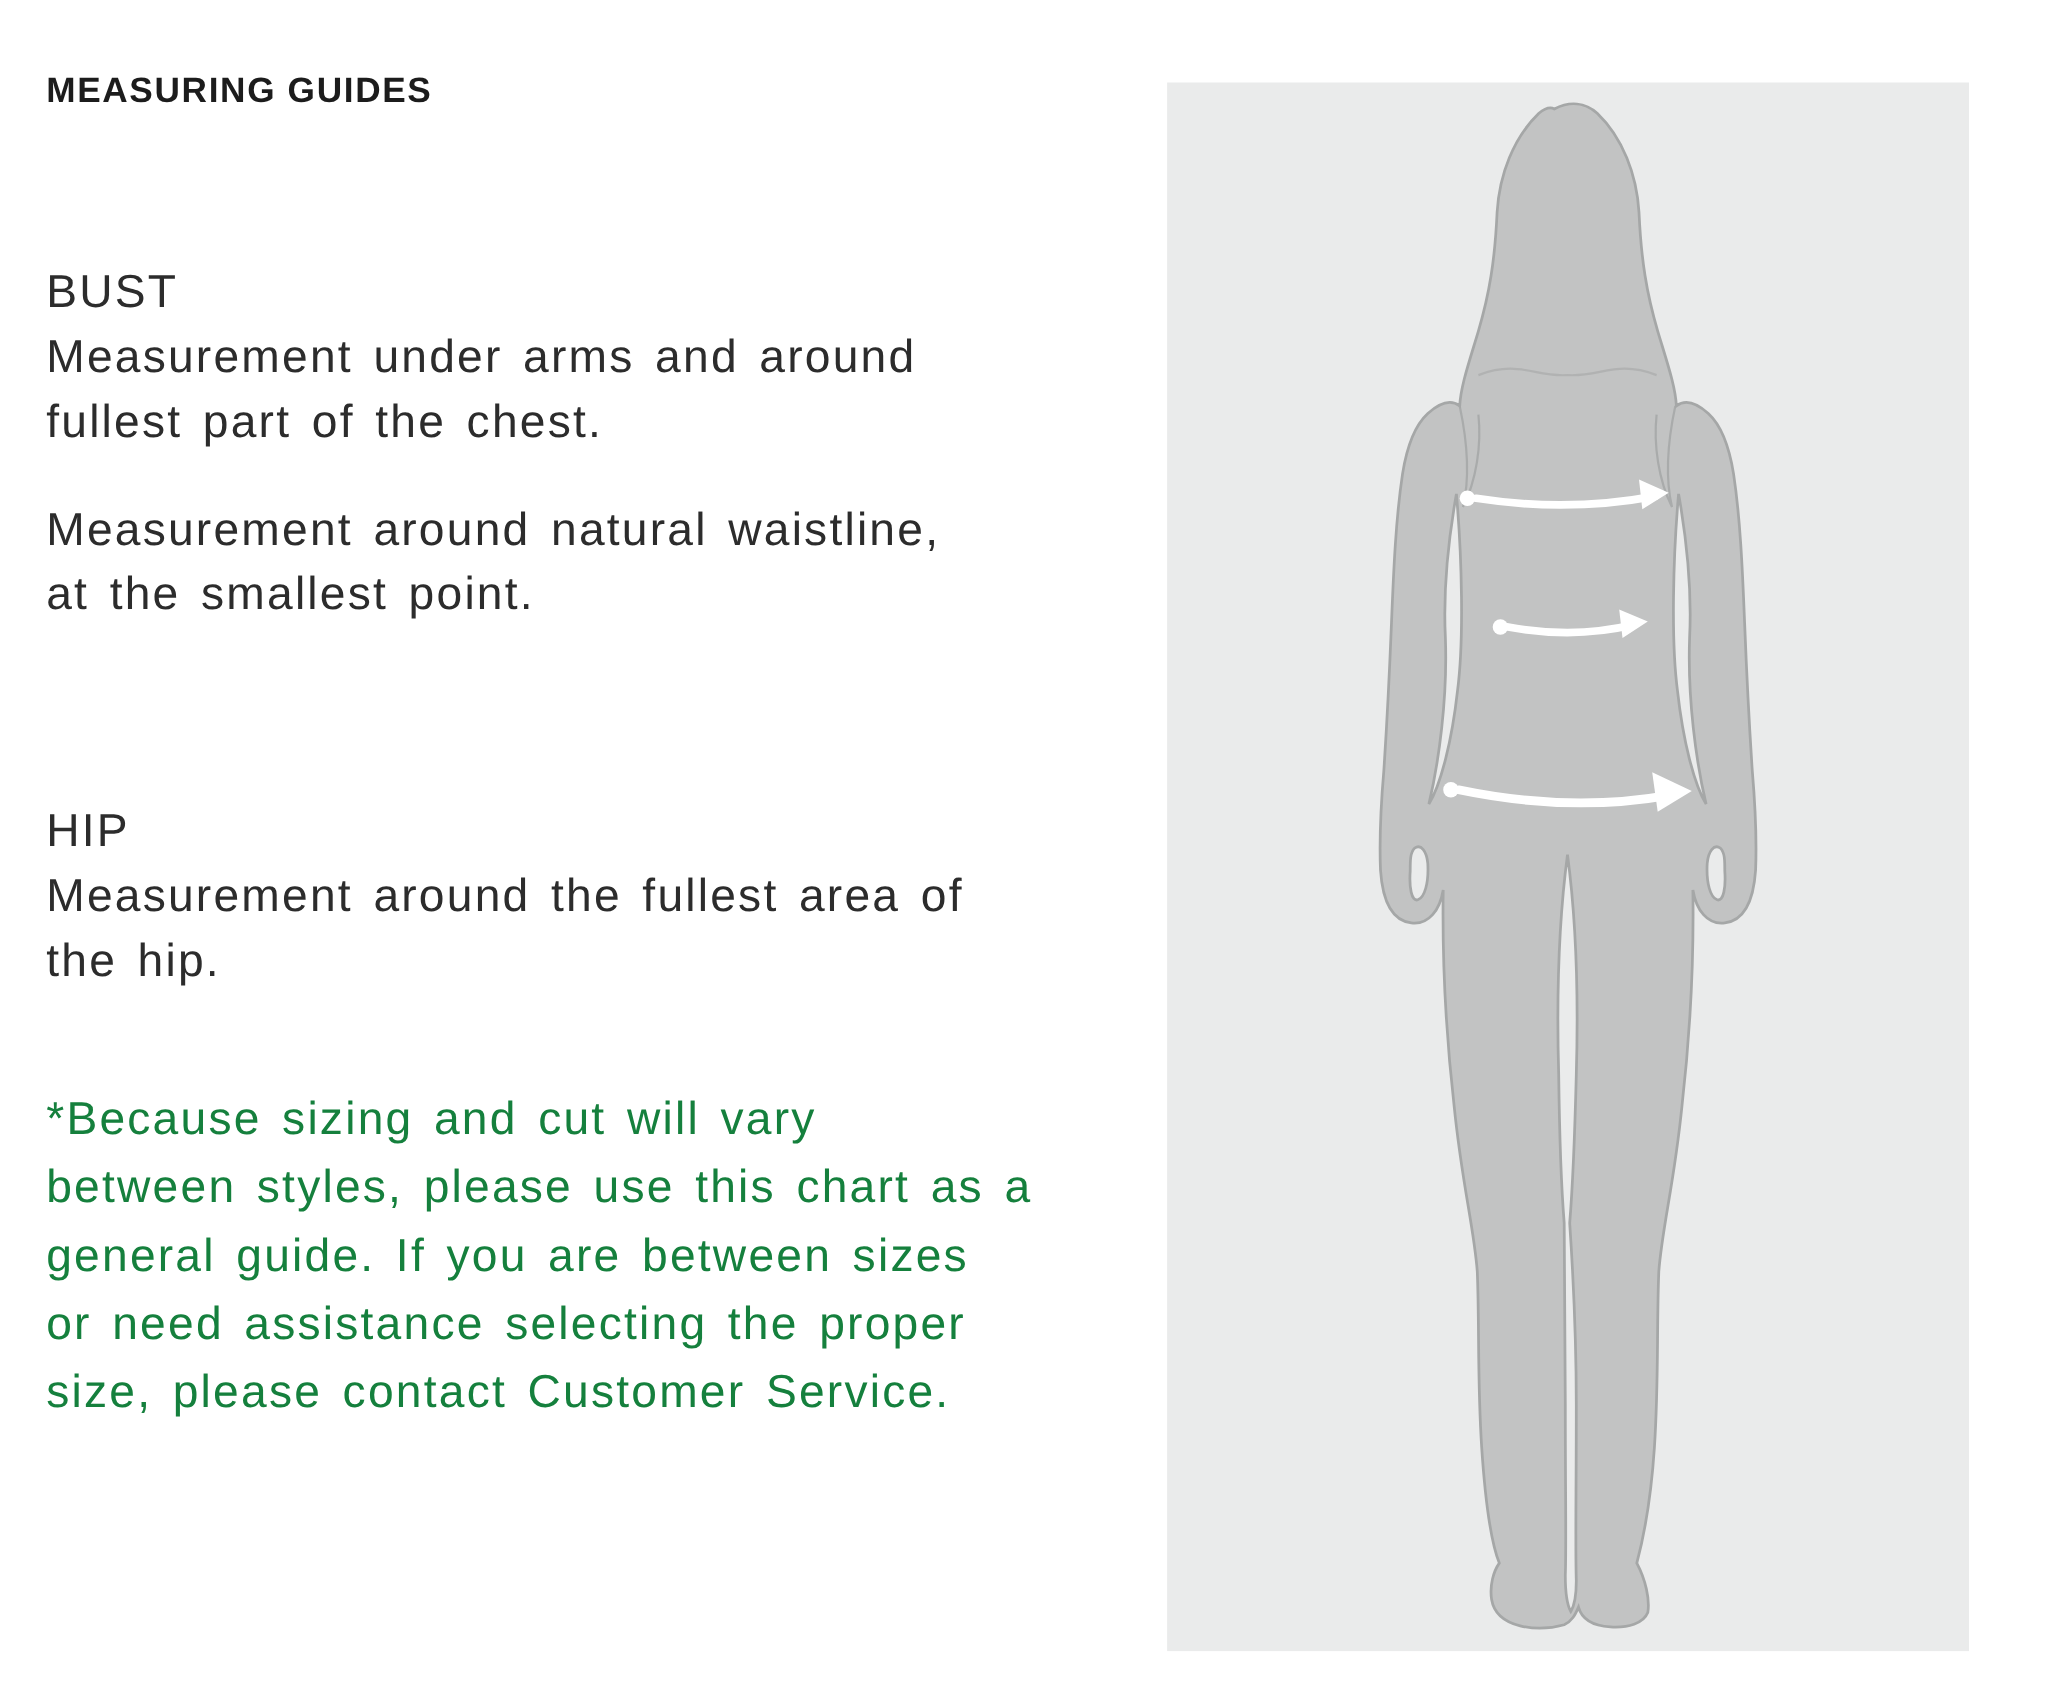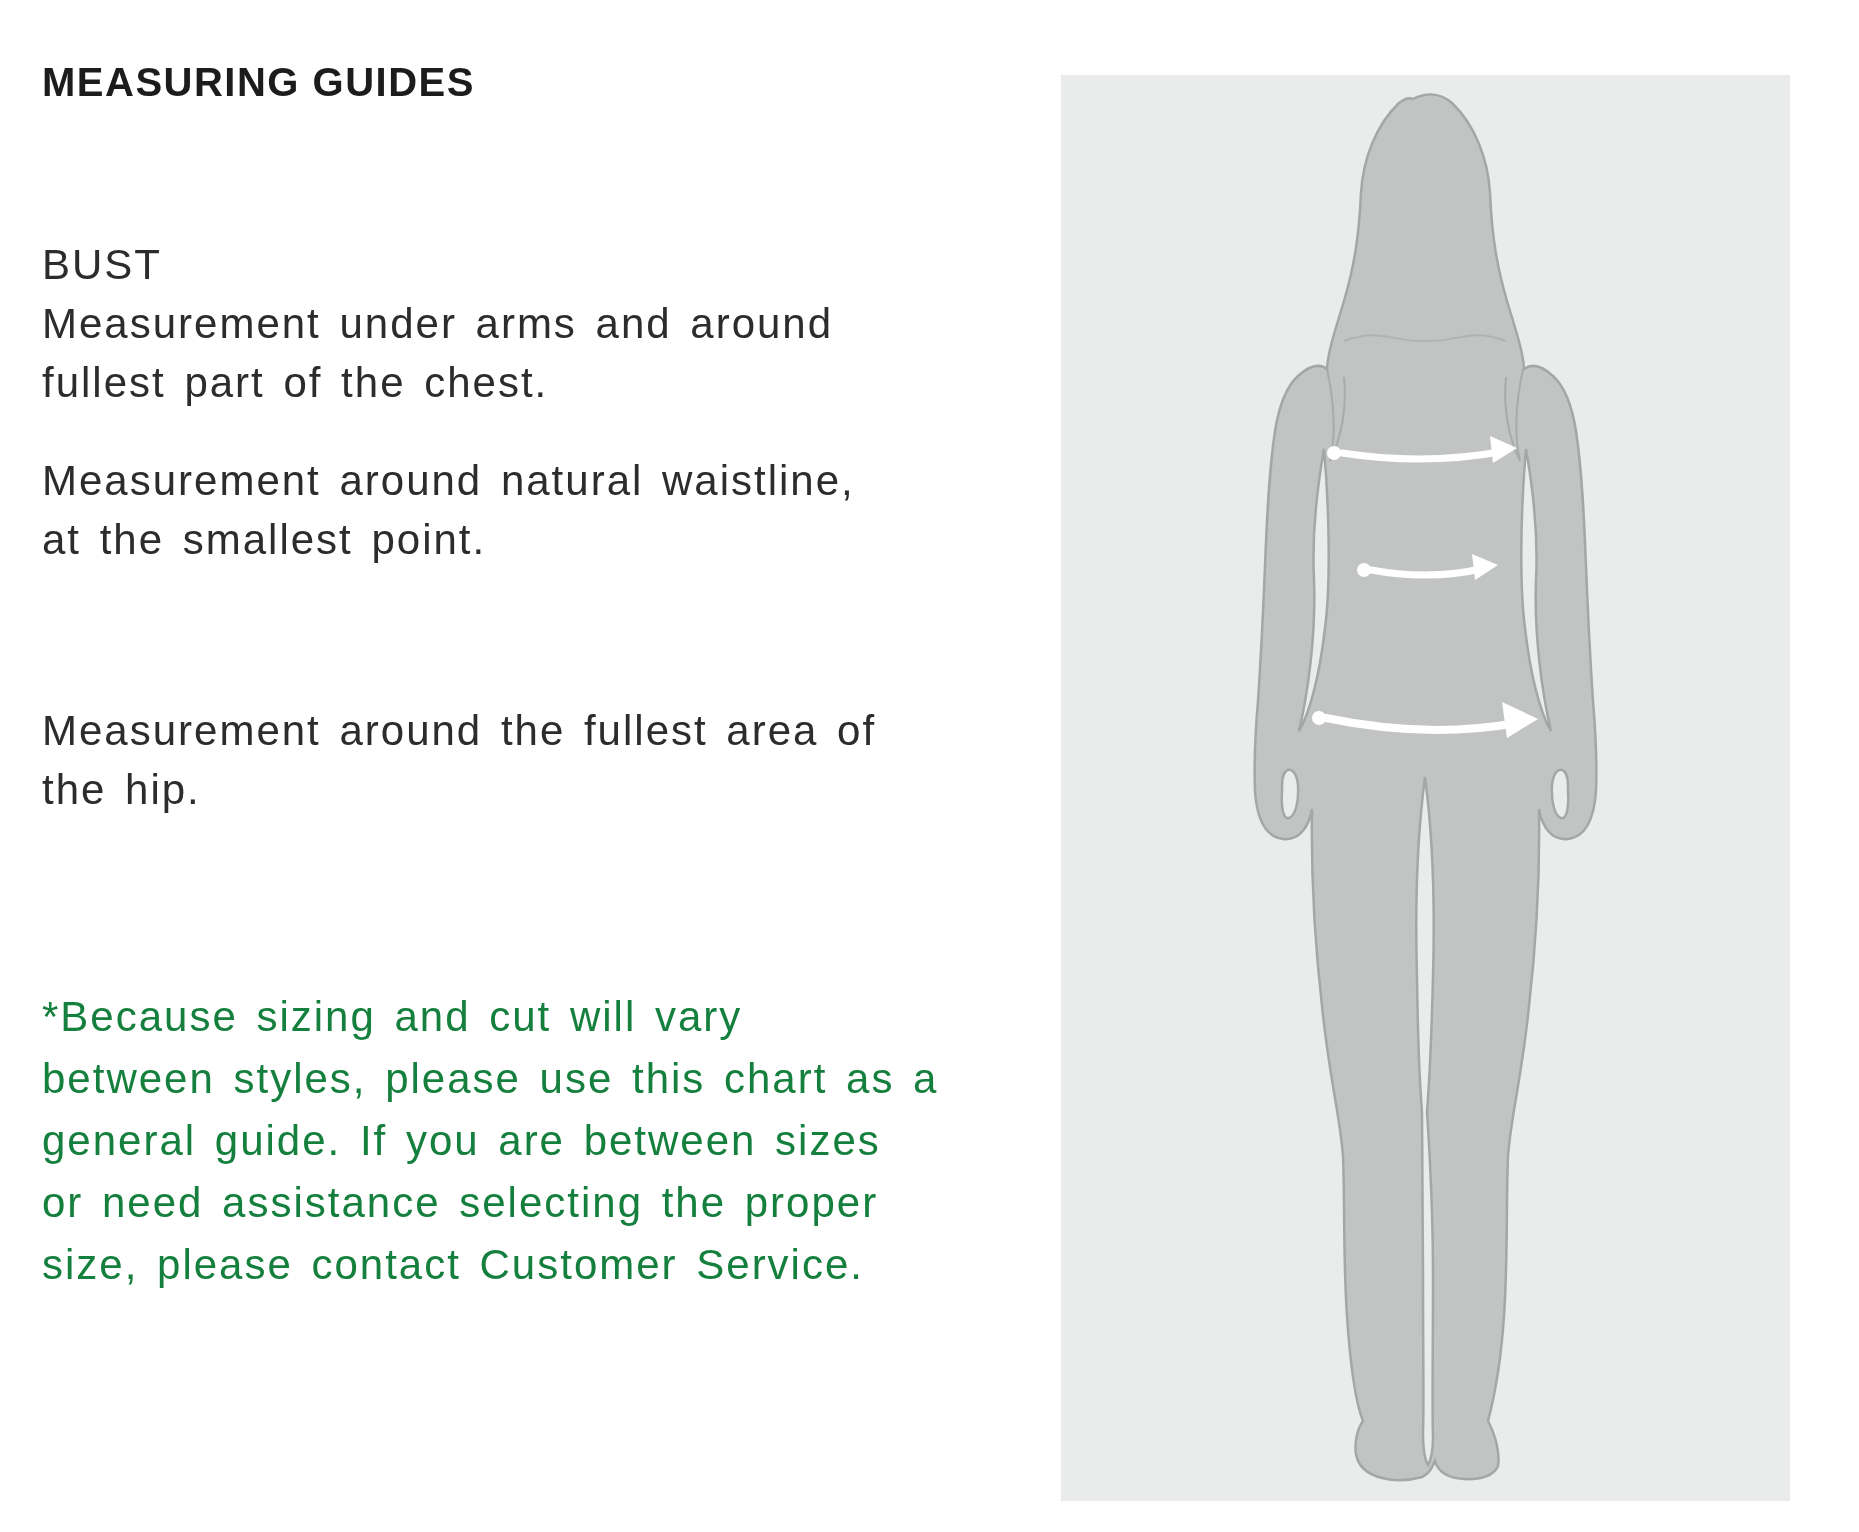--- a/index.html
+++ b/index.html
@@ -7,21 +7,21 @@
     width: 1859px; height: 1532px;
     background: #ffffff;
     font-family: "Liberation Sans", "DejaVu Sans", sans-serif;
     position: relative;
     overflow: hidden;
   }
   .page-title {
     position: absolute;
     left: 42px; top: 58px;
     margin: 0;
-    font-size: 40px;
+    font-size: 32px;
     font-weight: 700;
     letter-spacing: 1.5px;
     color: #1c1c1c;
     line-height: 48px;
   }
   .guide-section {
     position: absolute;
     left: 42px;
     width: 1010px;
     font-size: 42px;
@@ -62,20 +62,21 @@
   <div class="guide-desc">Measurement under arms and around
 fullest part of the chest.</div>
 </section>
 
 <section class="guide-section" style="top:451px">
   <div class="guide-desc">Measurement around natural waistline,
 at the smallest point.</div>
 </section>
 
 <section class="guide-section" style="top:701px">
+  <div class="guide-heading">HIP</div>
   <div class="guide-desc">Measurement around the fullest area of
 the hip.</div>
 </section>
 
 <p class="sizing-note">*Because sizing and cut will vary
 between styles, please use this chart as a
 general guide. If you are between sizes
 or need assistance selecting the proper
 size, please contact Customer Service.</p>
 

